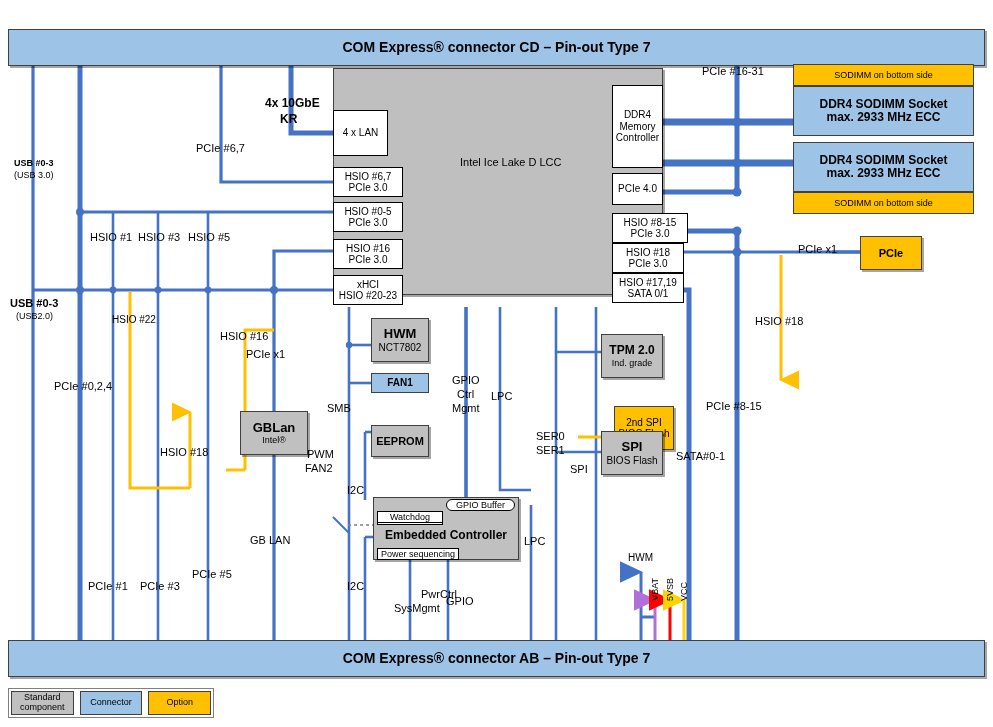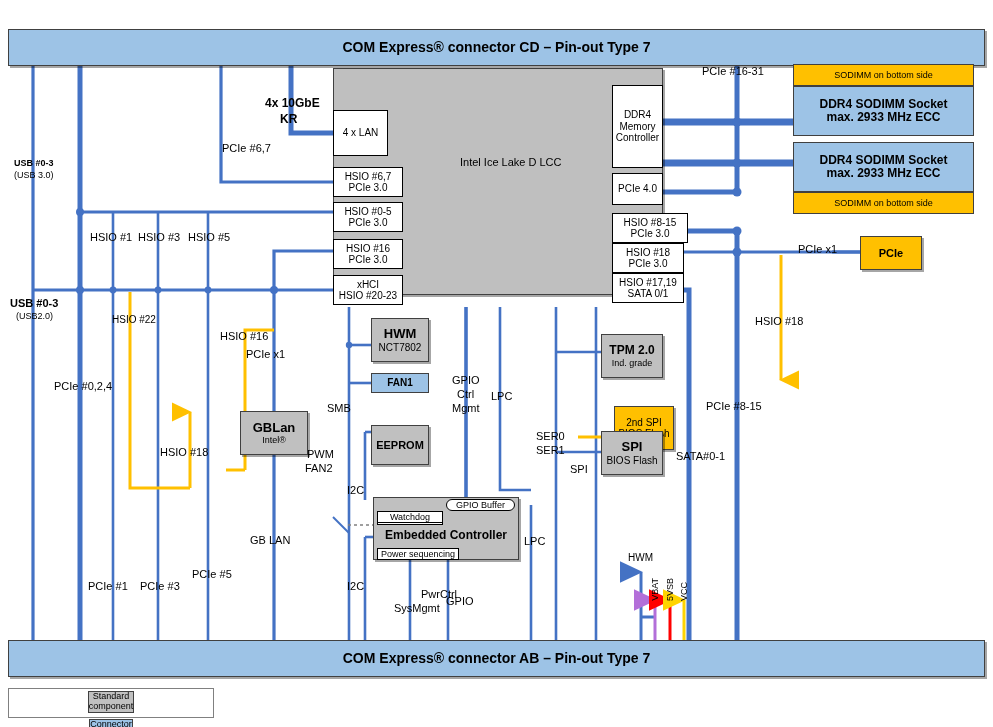--- a/index.html
+++ b/index.html
@@ -17,21 +17,21 @@
   .t-title{font-size:14px;font-weight:bold;}
   .t-9{font-size:9px;}
   .t-10{font-size:10px;}
   .t-11{font-size:11px;text-align:center;}
   .t-12{font-size:12px;}
   .t-13{font-size:13px;}
   .b{font-weight:bold;}
   .vert{writing-mode:vertical-rl;transform:rotate(180deg);}
   #legend{position:absolute;left:8px;top:688px;width:206px;height:30px;
           border:1px solid #808080;background:#fff;display:flex;align-items:center;
-          padding:2px;box-sizing:border-box;gap:6px;flex-direction:column;}
+          padding:2px;box-sizing:border-box;gap:6px;}
   #legend .sw{flex:1;height:24px;display:flex;align-items:center;justify-content:center;
           font-size:9px;text-align:center;line-height:1.1;box-sizing:border-box;}
   .cpuinner{position:absolute;box-sizing:border-box;background:#fff;border:1px solid #000;
           display:flex;flex-direction:column;align-items:center;justify-content:center;
           text-align:center;font-size:10px;line-height:1.15;}
   .ecsub{position:absolute;box-sizing:border-box;background:#fff;border:1px solid #000;
           display:flex;align-items:center;justify-content:center;font-size:9px;}
 </style>
 </head>
 <body>
@@ -243,21 +243,21 @@
 
   <div class="box standard shadow" style="left:371px;top:318px;width:58px;height:44px;">
     <span class="t-13 b">HWM</span>
     <span class="t-10">NCT7802</span>
   </div>
 
   <div class="box connector t-10" style="left:371px;top:373px;width:58px;height:20px;">
     <span>FAN1</span>
   </div>
 
-  <div class="box standard shadow t-11 b" style="left:371px;top:425px;width:58px;height:40px;">
+  <div class="box standard shadow t-11 b" style="left:371px;top:425px;width:58px;height:32px;">
     <span>EEPROM</span>
   </div>
 
   <div class="box standard shadow" style="left:240px;top:411px;width:68px;height:44px;">
     <span class="t-13 b">GBLan</span>
     <span class="t-9">Intel®</span>
   </div>
 
   <div class="box standard shadow" style="left:601px;top:334px;width:62px;height:44px;">
     <span class="t-12 b">TPM 2.0</span>
@@ -292,21 +292,21 @@
 
   <div class="box connector shadow t-title" style="left:8px;top:640px;width:977px;height:37px;">
     <span>COM Express® connector AB – Pin-out Type 7</span>
   </div>
 
   <div class="lbl t-9 b" style="left:14px;top:158px;">USB #0-3</div>
   <div class="lbl t-9" style="left:14px;top:170px;">(USB 3.0)</div>
   <div class="lbl t-11 b" style="left:10px;top:297px;">USB #0-3</div>
   <div class="lbl t-9" style="left:16px;top:311px;">(USB2.0)</div>
 
-  <div class="lbl t-11" style="left:196px;top:142px;margin-left:26px;">PCIe #6,7</div>
+  <div class="lbl t-11" style="left:196px;top:142px;">PCIe #6,7</div>
   <div class="lbl t-12 b" style="left:265px;top:96px;">4x 10GbE</div>
   <div class="lbl t-12 b" style="left:280px;top:112px;">KR</div>
 
   <div class="lbl t-11" style="left:90px;top:231px;">HSIO #1</div>
   <div class="lbl t-11" style="left:138px;top:231px;">HSIO #3</div>
   <div class="lbl t-11" style="left:188px;top:231px;">HSIO #5</div>
 
   <div class="lbl t-10" style="left:112px;top:314px;">HSIO #22</div>
   <div class="lbl t-11" style="left:220px;top:330px;">HSIO #16</div>
   <div class="lbl t-11" style="left:246px;top:348px;">PCIe x1</div>

